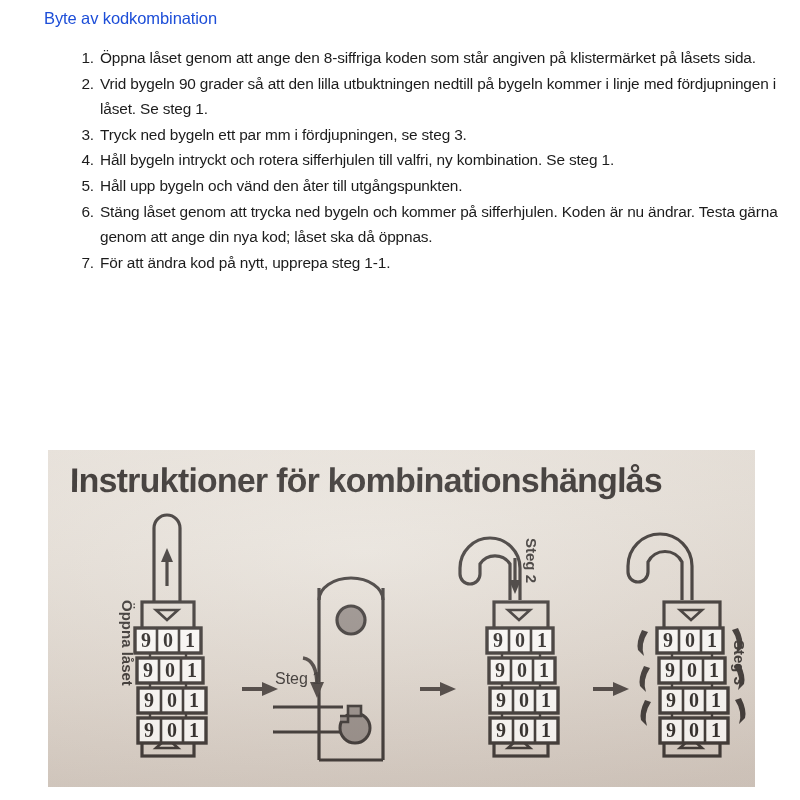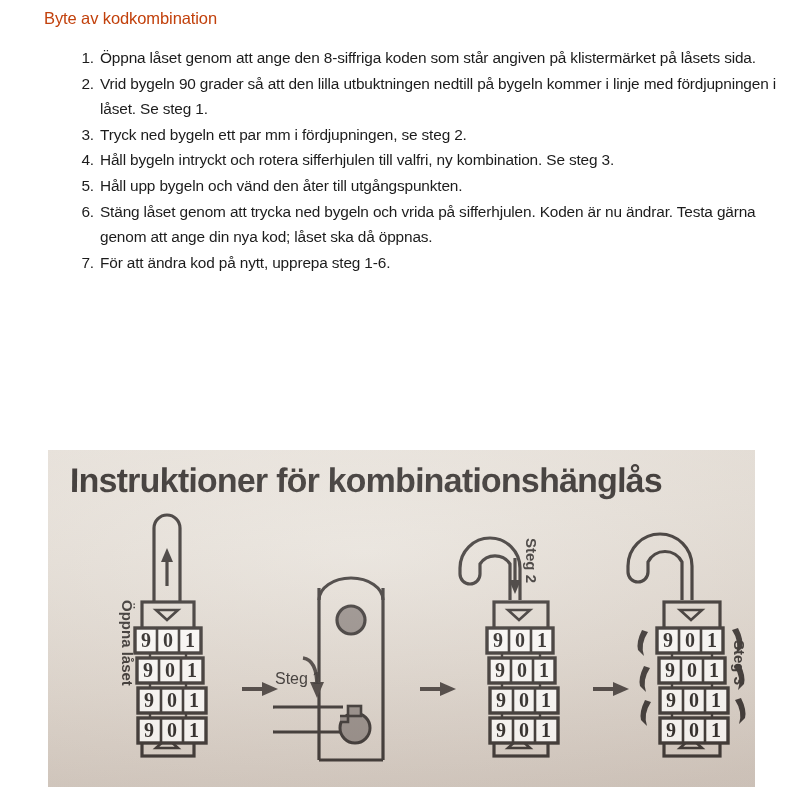--- a/index.html
+++ b/index.html
@@ -23,21 +23,21 @@
     top: 0;
     width: 800px;
   }
   .doc-title {
     position: absolute;
     left: 44px;
     top: 8px;
     font-size: 16.5px;
     line-height: 21px;
     letter-spacing: -0.1px;
-    color: #c2410c;
+    color: #1d4ed8;
     white-space: nowrap;
   }
   .steps {
     position: absolute;
     left: 60px;
     top: 45px;
     width: 720px;
     margin: 0;
     padding: 0;
     list-style: none;
@@ -155,41 +155,41 @@
       <span class="step-text">Öppna låset genom att ange den 8-siffriga koden som står angiven på klistermärket på låsets sida.</span>
     </li>
 
     <li class="step">
       <span class="step-num">2.</span>
       <span class="step-text">Vrid bygeln 90 grader så att den lilla utbuktningen nedtill på bygeln kommer i linje med fördjupningen i låset. Se steg 1.</span>
     </li>
 
     <li class="step">
       <span class="step-num">3.</span>
-      <span class="step-text">Tryck ned bygeln ett par mm i fördjupningen, se steg 2.</span>
+      <span class="step-text">Tryck ned bygeln ett par mm i fördjupningen, se steg 3.</span>
     </li>
 
     <li class="step">
       <span class="step-num">4.</span>
-      <span class="step-text">Håll bygeln intryckt och rotera sifferhjulen till valfri, ny kombination. Se steg 3.</span>
+      <span class="step-text">Håll bygeln intryckt och rotera sifferhjulen till valfri, ny kombination. Se steg 1.</span>
     </li>
 
     <li class="step">
       <span class="step-num">5.</span>
       <span class="step-text">Håll upp bygeln och vänd den åter till utgångspunkten.</span>
     </li>
 
     <li class="step">
       <span class="step-num">6.</span>
-      <span class="step-text">Stäng låset genom att trycka ned bygeln och vrida på sifferhjulen. Koden är nu ändrar. Testa gärna genom att ange din nya kod; låset ska då öppnas.</span>
+      <span class="step-text">Stäng låset genom att trycka ned bygeln och kommer på sifferhjulen. Koden är nu ändrar. Testa gärna genom att ange din nya kod; låset ska då öppnas.</span>
     </li>
 
     <li class="step">
       <span class="step-num">7.</span>
-      <span class="step-text">För att ändra kod på nytt, upprepa steg 1-6.</span>
+      <span class="step-text">För att ändra kod på nytt, upprepa steg 1-1.</span>
     </li>
 
   </ol>
 </div>
 
 <div class="photo">
 
   <div class="photo-heading">Instruktioner för kombinationshänglås</div>
 
   <div class="diagrams">

